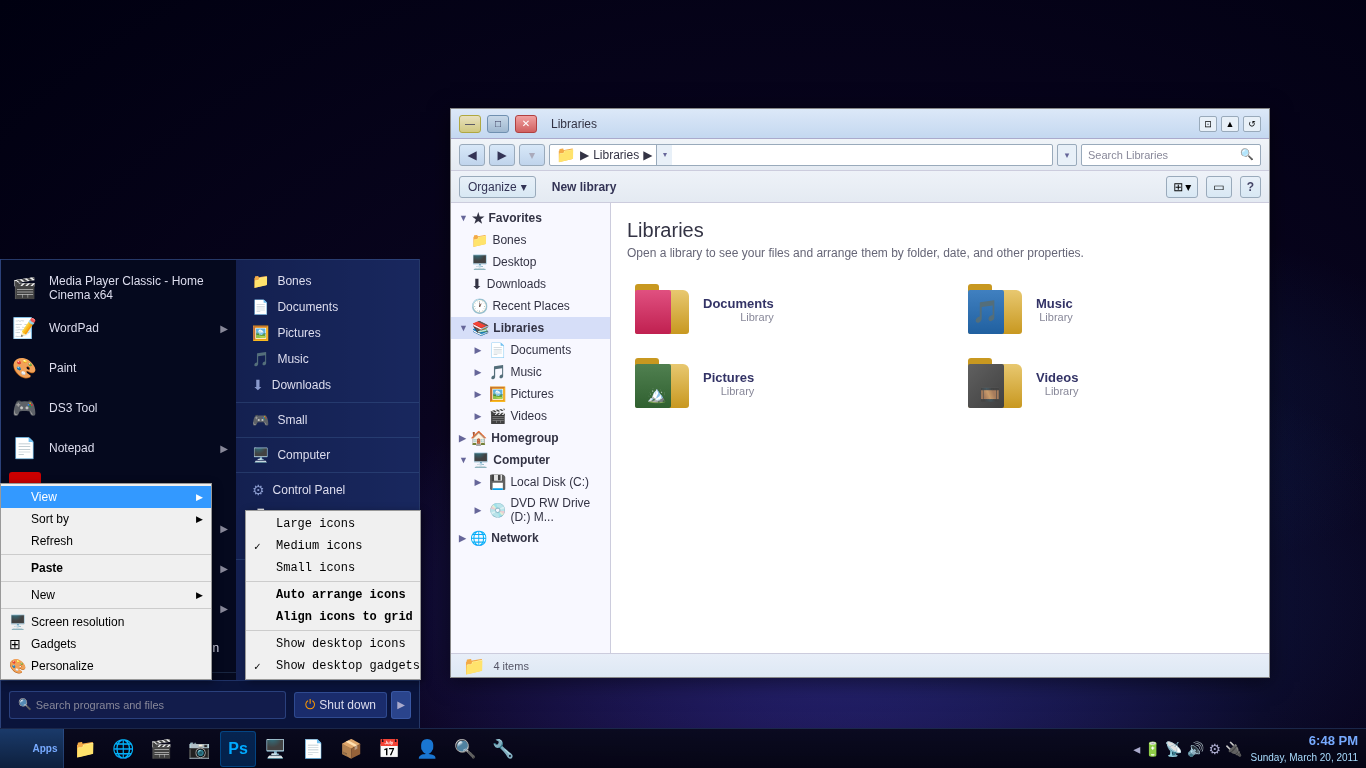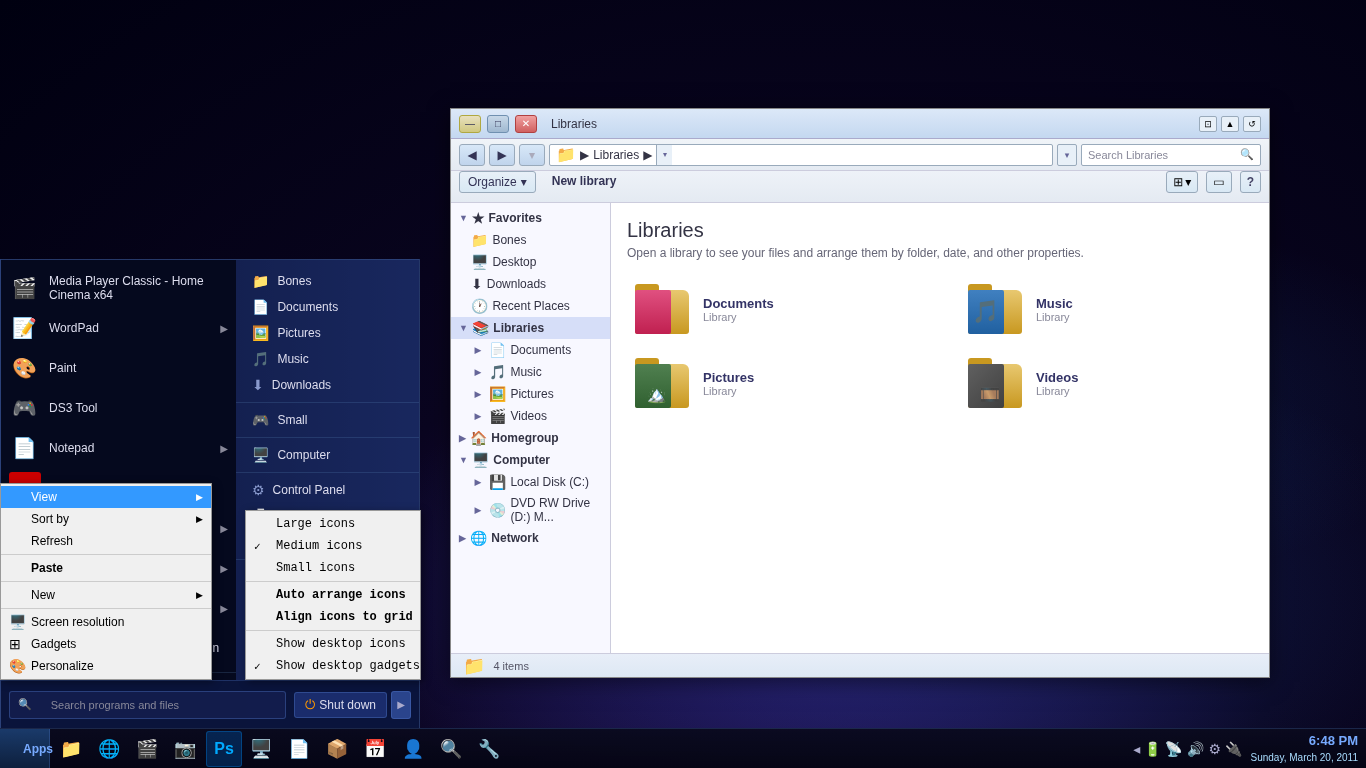--- a/index.html
+++ b/index.html
@@ -32,29 +32,29 @@
       position: absolute;
       bottom: 0; left: 0; right: 0;
       height: 40px;
       background: linear-gradient(to bottom, rgba(10,10,30,0.95) 0%, rgba(5,5,20,0.98) 100%);
       border-top: 1px solid rgba(80,120,200,0.3);
       display: flex;
       align-items: center;
       z-index: 100;
     }
     .start-btn {
-      width: 50px;
+      width: 64px;
       height: 40px;
       background: linear-gradient(to bottom, #1a3a6a 0%, #0d1f3c 100%);
       border-right: 1px solid rgba(80,120,200,0.3);
       display: flex;
       align-items: center;
       justify-content: center;
       cursor: pointer;
-      font-size: 12px;
+      font-size: 10px;
       color: #7af;
       font-weight: bold;
       padding-left: 27px;
     }
     .taskbar-icons {
       display: flex;
       align-items: center;
       padding: 0 4px;
       gap: 2px;
     }
@@ -369,21 +369,21 @@
       display: flex;
       align-items: center;
       padding: 0 6px;
       font-size: 11px;
       color: #889;
     }
     .explorer-nav {
       height: 32px;
       background: linear-gradient(to bottom, #eef2f8 0%, #e4eaf2 100%);
       display: flex;
-      align-items: flex-start;
+      align-items: center;
       padding: 0 8px;
       border-bottom: 1px solid #ccd;
       gap: 8px;
     }
     .nav-organize {
       display: flex;
       align-items: center;
       gap: 4px;
       padding: 3px 8px;
       background: linear-gradient(to bottom, #e8f0f8, #d8e8f4);
@@ -531,21 +531,21 @@
       content: '';
       position: absolute;
       top: -6px;
       left: 0;
       width: 24px;
       height: 8px;
       background: #c89820;
       border-radius: 3px 3px 0 0;
     }
     .library-info-label { font-size: 13px; color: #336; font-weight: bold; }
-    .library-info-type { font-size: 11px; color: #889; }
+    .library-info-type { font-size: 11px; color: #889; text-align: right; }
     .explorer-statusbar {
       height: 24px;
       background: linear-gradient(to bottom, #e8eef8, #dde8f4);
       border-top: 1px solid #ccd;
       display: flex;
       align-items: center;
       padding: 0 12px;
       font-size: 11px;
       color: #556;
       gap: 8px;
@@ -900,21 +900,21 @@
       <div class="start-right-item">
         <span class="start-right-icon">❓</span>
         <span>Help and Support</span>
       </div>
     </div>
   </div>
 
   <div class="start-menu-bottom">
     <div class="search-box">
       <span>🔍</span>
-      <span style="margin-left:19px;">Search programs and files</span>
+      <span style="margin-left:4px;">Search programs and files</span>
     </div>
     <div style="margin-left:auto;display:flex;gap:4px;align-items:center;">
       <div class="shutdown-btn">
         <span style="font-size:13px;color:#f90;">⏻</span>
         <span>Shut down</span>
       </div>
       <div class="shutdown-arrow">▶</div>
     </div>
   </div>
 </div>

